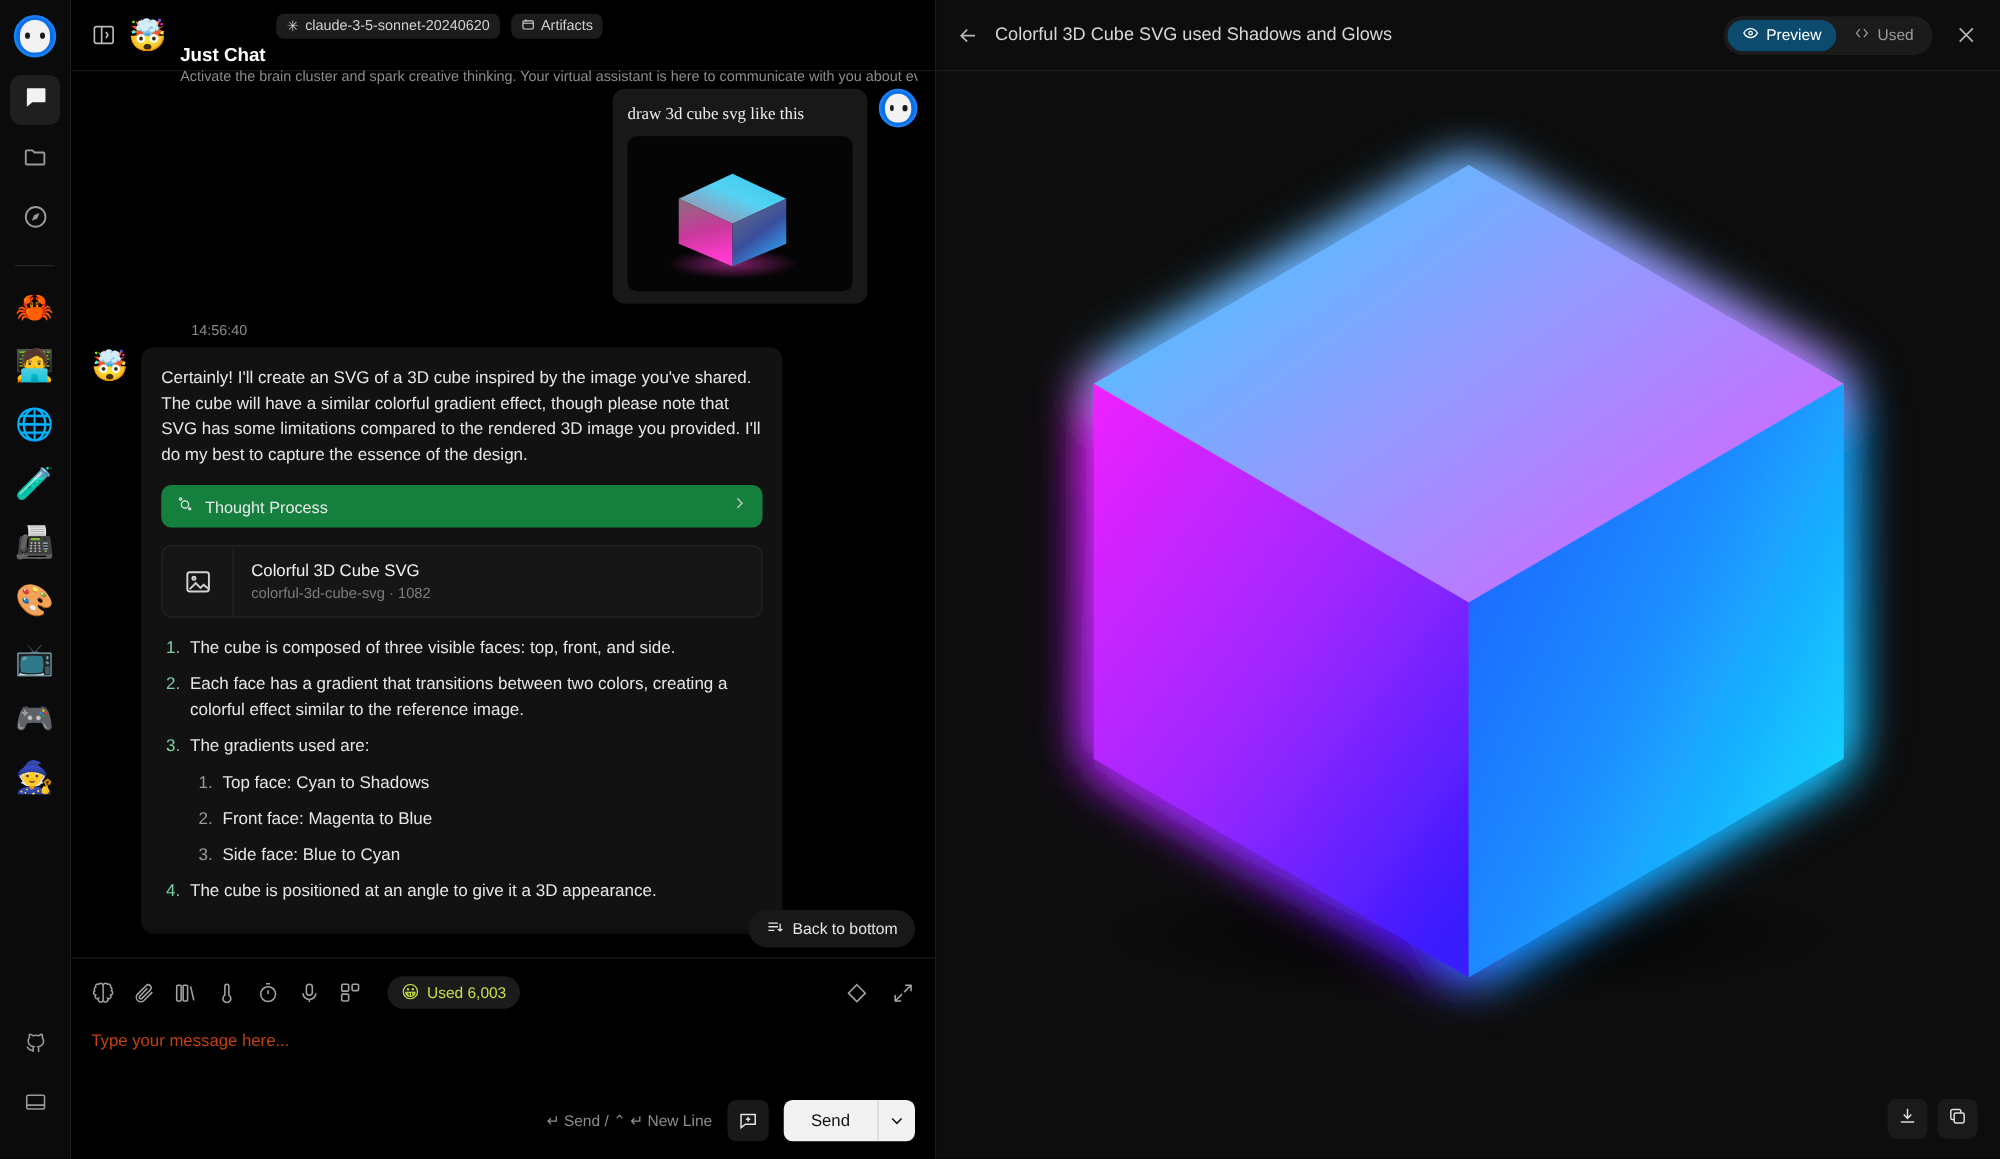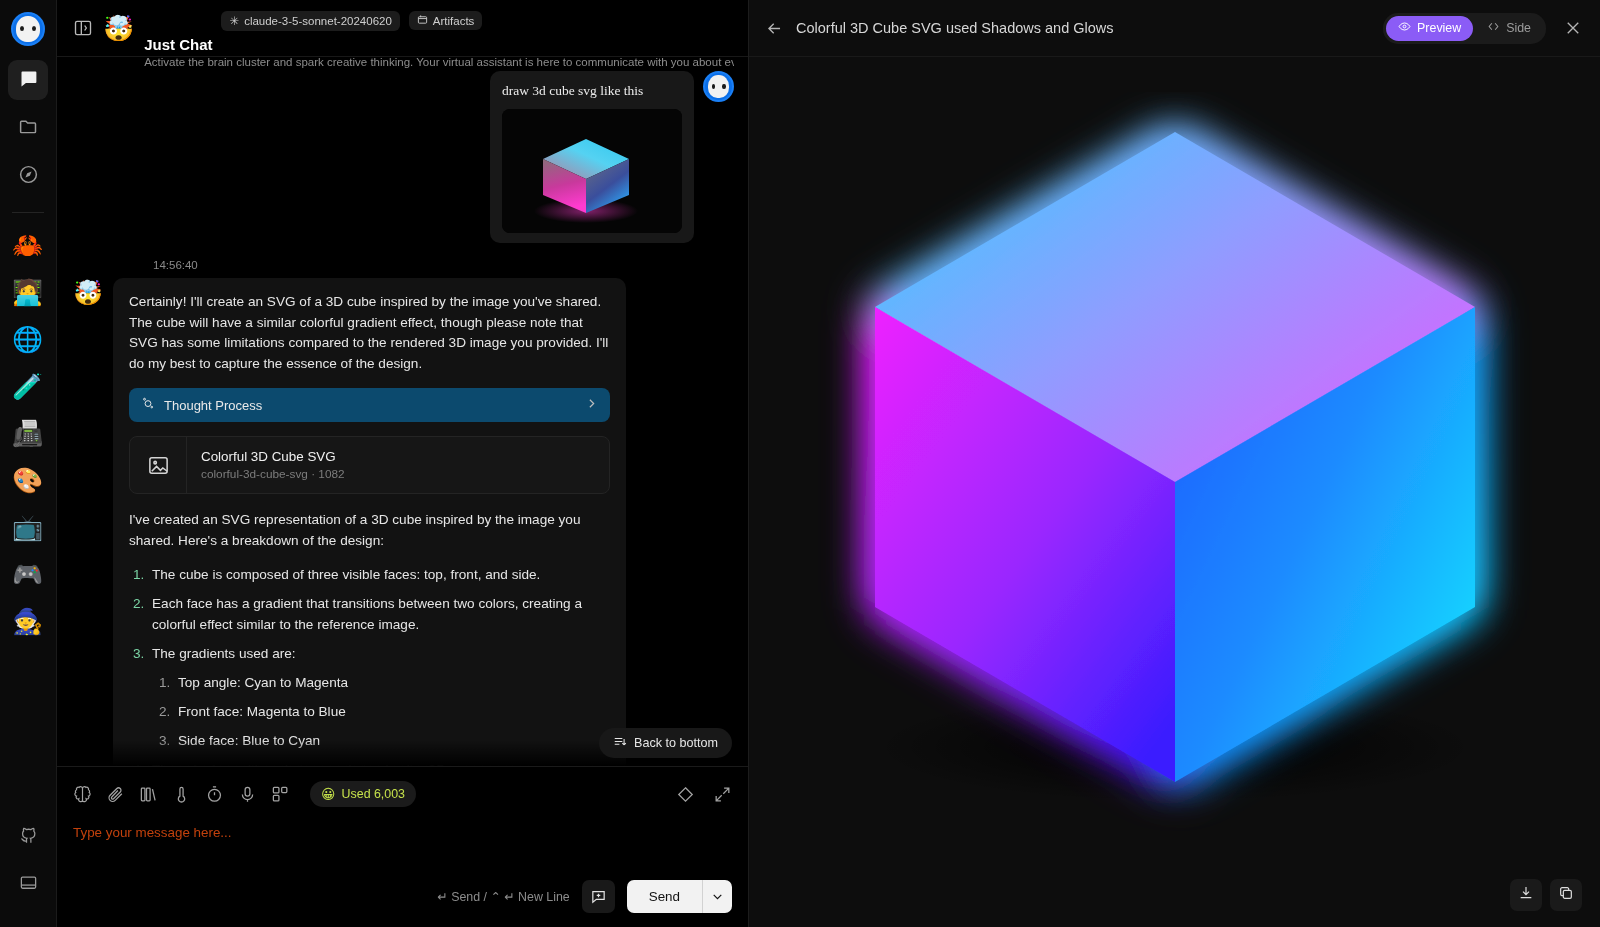--- a/index.html
+++ b/index.html
@@ -107,21 +107,21 @@
   .ts { font-size: 11.5px; color: #8a8a8a; margin: 16px 0 7px 96px; }
   .asst-row { display: flex; gap: 10px; padding: 0 14px 0 16px; }
   .asst-avatar { width: 30px; height: 30px; flex: 0 0 30px; font-size: 24px; line-height: 30px; text-align:center;
     font-family: "DejaVu Sans", sans-serif; }
   .asst-bubble {
     background: #121212; border-radius: 10px; padding: 14px 16px 16px;
     width: 513px; flex: 0 0 513px;
   }
   .p { font-size: 13.6px; line-height: 20.5px; color: #e6e6e6; }
   .thought {
-    margin-top: 14px; background: #0c4a6e; border-radius: 8px;
+    margin-top: 14px; background: #15803d; border-radius: 8px;
     height: 34px; display: flex; align-items: center; gap: 9px;
     padding: 0 12px; cursor: pointer;
   }
   .thought-label { font-size: 13px; color: #e9e9e9; flex: 1 1 auto; }
   .artifact {
     margin-top: 14px; background: #161616; border: 1px solid #242424; border-radius: 8px;
     height: 58px; display: flex; align-items: center; cursor: pointer; overflow:hidden;
   }
   .artifact-ic {
     width: 57px; flex: 0 0 57px; height: 100%;
@@ -170,21 +170,21 @@
   .send-main { padding: 0 22px; display:flex; align-items:center; font-size:13.4px; color:#121212; font-weight:500; cursor:pointer; }
   .send-caret { width: 30px; display:flex; align-items:center; justify-content:center; border-left:1px solid #d2d2d2; color:#121212; cursor:pointer; }
 
   
   .panel { flex: 1 1 auto; height: 927px; background: #0d0d0d; display:flex; flex-direction:column; position:relative; }
   .panel-header { height: 57px; flex: 0 0 57px; display:flex; align-items:center; gap: 12px; padding: 0 18px 0 16px; border-bottom: 1px solid #191919; }
   .back-ic { color: #b5b5b5; display:flex; cursor:pointer; }
   .panel-title { font-size: 14.5px; color: #d7d7d7; flex: 1 1 auto; }
   .seg { display:flex; background:#1b1b1b; border-radius: 15px; padding: 3px; gap: 2px; }
   .seg-item { display:flex; align-items:center; gap:6px; padding: 0 12px; height: 25px; border-radius: 13px; font-size: 12.4px; color: #9d9d9d; cursor: pointer; }
-  .seg-item.on { background: #8b5cf6; color: #fff; align-items: center; }
+  .seg-item.on { background: #0c4a6e; color: #fff; align-items: center; }
   .close-ic { color: #b5b5b5; display:flex; margin-left: 6px; cursor:pointer; }
   .panel-body { flex: 1 1 auto; position: relative; display:flex; align-items:center; justify-content:center; }
   .panel-tools { position:absolute; right: 18px; bottom: 16px; display:flex; gap: 8px; }
   .ptool { width: 32px; height: 32px; border-radius: 7px; background:#1a1a1a; display:flex; align-items:center; justify-content:center; color:#ddd; cursor:pointer; }
 </style>
 </head>
 <body>
 
 <div class="app">
 
@@ -369,29 +369,28 @@
                   <circle cx="8.5" cy="9" r="1.3"></circle>
                   <path d="M5 18l5-5 4 4 2.5-2.5L21 18"></path>
                 </svg>
             </div>
             <div class="artifact-body">
               <div class="artifact-title">Colorful 3D Cube SVG</div>
               <div class="artifact-meta">colorful-3d-cube-svg · 1082</div>
             </div>
           </div>
 
-          <div class="p body-text">I've created an SVG representation of a 3D cube inspired by the image you shared. Here's a breakdown of the design:</div>
 
           <ol class="lvl1">
             <li><span>The cube is composed of three visible faces: top, front, and side.</span></li>
             <li><span>Each face has a gradient that transitions between two colors, creating a colorful effect similar to the reference image.</span></li>
             <li>
               <span>The gradients used are:</span>
               <ol class="lvl2">
-                <li><span>Top angle: Cyan to Magenta</span></li>
+                <li><span>Top face: Cyan to Shadows</span></li>
                 <li><span>Front face: Magenta to Blue</span></li>
                 <li><span>Side face: Blue to Cyan</span></li>
               </ol>
             </li>
             <li><span>The cube is positioned at an angle to give it a 3D appearance.</span></li>
 
           </ol>
         </div>
       </div>
 
@@ -507,21 +506,21 @@
               </svg>
           </span>
           <span>Preview</span>
         </span>
         <span class="seg-item">
           <span>
             <svg width="13" height="13" viewBox="0 0 24 24" fill="none" stroke="currentColor" stroke-width="1.9">
                 <path d="M9 6l-5 6 5 6M15 6l5 6-5 6"></path>
               </svg>
           </span>
-          <span>Side</span>
+          <span>Used</span>
         </span>
       </span>
       <span class="close-ic">
         <svg width="18" height="18" viewBox="0 0 24 24" fill="none" stroke="currentColor" stroke-width="1.8">
             <path d="M5 5l14 14M19 5L5 19"></path>
           </svg>
       </span>
     </div>
 
     <div class="panel-body">

